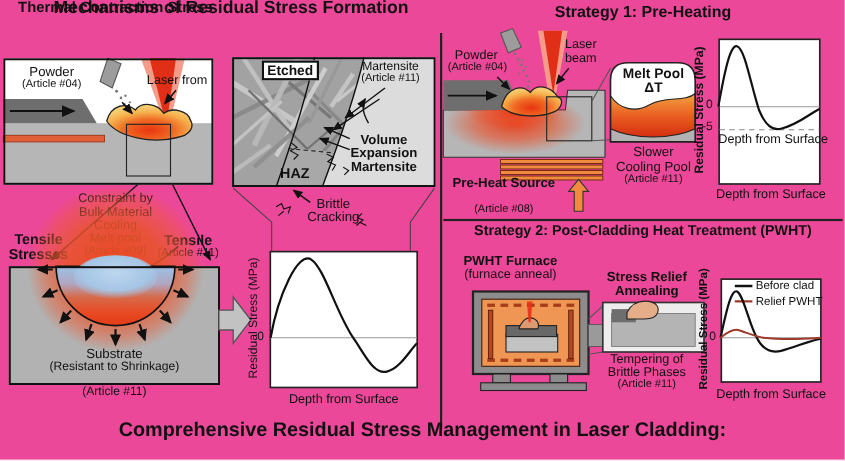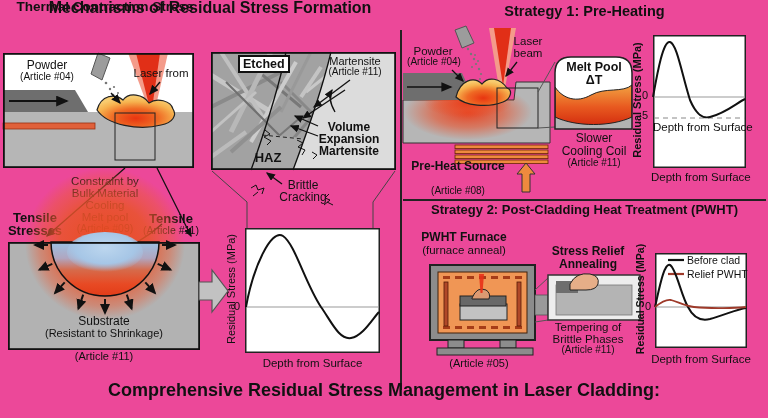--- a/index.html
+++ b/index.html
@@ -290,21 +290,21 @@
     </g>
     <path d="M154,104 L154,48 Q154,32 170,32 L215,32 Q231,32 231,48 L231,104 Z" fill="none" stroke="#222" stroke-width="1.5"></path>
   </svg>
   <div class="t f115" style="left:403px;top:45px;width:60px;">Powder</div>
   <div class="t f10" style="left:399px;top:57px;width:70px;">(Article #04)</div>
   <div class="t f115" style="left:507px;top:35px;width:42px;">Laser</div>
   <div class="t f115" style="left:507px;top:47px;width:42px;">beam</div>
   <div class="t f125 b" style="left:557px;top:61px;width:74px;">Melt Pool</div>
   <div class="t f125 b" style="left:557px;top:74px;width:74px;">ΔT</div>
   <div class="t f12" style="left:549px;top:132px;width:90px;">Slower</div>
-  <div class="t f12" style="left:549px;top:145px;width:90px;">Cooling Coil</div>
+  <div class="t f12" style="left:549px;top:145px;width:90px;">Cooling Pool</div>
   <div class="t f10" style="left:549px;top:158px;width:90px;">(Article #11)</div>
   <div class="t f12 b" style="left:399px;top:160px;width:118px;">Pre-Heat Source</div>
   <div class="t f10" style="left:395px;top:186px;width:126px;">(Article #08)</div>
 
   <svg style="left:653px;top:35px;" width="93" height="133" viewBox="0 0 93 133">
     <rect x="0.75" y="0.75" width="91.5" height="131.5" fill="#fff" stroke="#222" stroke-width="1.5"></rect>
     <line x1="1" y1="62" x2="92" y2="62" stroke="#999" stroke-width="1"></line>
     <line x1="1" y1="83" x2="92" y2="83" stroke="#888" stroke-width="1" stroke-dasharray="5,4"></line>
     <path d="M0,62 C4,40 10,5 17,7 C24,9 29,40 37,65 C43,79 49,84 57,82 C73,78 85,67 92,64" fill="none" stroke="#111" stroke-width="2"></path>
   </svg>
@@ -347,21 +347,20 @@
     <rect x="75" y="90" width="16" height="8" fill="#8c8c8c" stroke="#222" stroke-width="1"></rect>
     <rect x="12" y="98" width="96" height="7" fill="#8c8c8c" stroke="#222" stroke-width="1"></rect>
     <rect x="110" y="45" width="13" height="20" fill="#9a9a9a" stroke="#555" stroke-width="0.8"></rect>
     <line x1="110" y1="40" x2="123" y2="28" stroke="#555" stroke-width="1"></line>
     <line x1="110" y1="72" x2="123" y2="70" stroke="#555" stroke-width="1"></line>
     <rect x="123" y="25" width="92" height="45" fill="#ededed" stroke="#333" stroke-width="1.5"></rect>
     <rect x="131" y="35" width="76" height="30" fill="#b4b4b4" stroke="#777" stroke-width="0.8"></rect>
     <rect x="131" y="31" width="22" height="12" fill="#6e6e6e"></rect>
     <path d="M145,34 Q151,22 165,24 Q175,26 173,34 Q171,40 161,40 L145,40 Z" fill="#e6ae88" stroke="#222" stroke-width="1"></path>
   </svg>
-  <div class="t f11" style="left:423px;top:358px;width:112px;">(Article #05)</div>
   <div class="t f12 b" style="left:538px;top:245px;width:100px;">Stress Relief</div>
   <div class="t f12 b" style="left:538px;top:258px;width:100px;">Annealing</div>
   <div class="t f115" style="left:540px;top:321px;width:96px;">Tempering of</div>
   <div class="t f115" style="left:540px;top:333px;width:96px;">Brittle Phases</div>
   <div class="t f10" style="left:540px;top:345px;width:96px;">(Article #11)</div>
 
   <svg style="left:655px;top:253px;" width="92" height="95" viewBox="0 0 92 95">
     <rect x="0.75" y="0.75" width="90.5" height="93.5" fill="#fff" stroke="#222" stroke-width="1.5"></rect>
     <line x1="1" y1="54" x2="91" y2="54" stroke="#999" stroke-width="1"></line>
     <line x1="13" y1="7" x2="29" y2="7" stroke="#111" stroke-width="2.2"></line>

